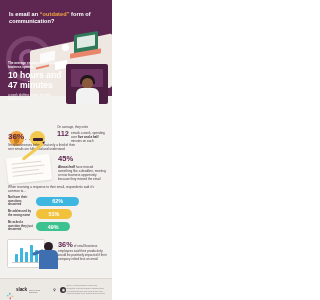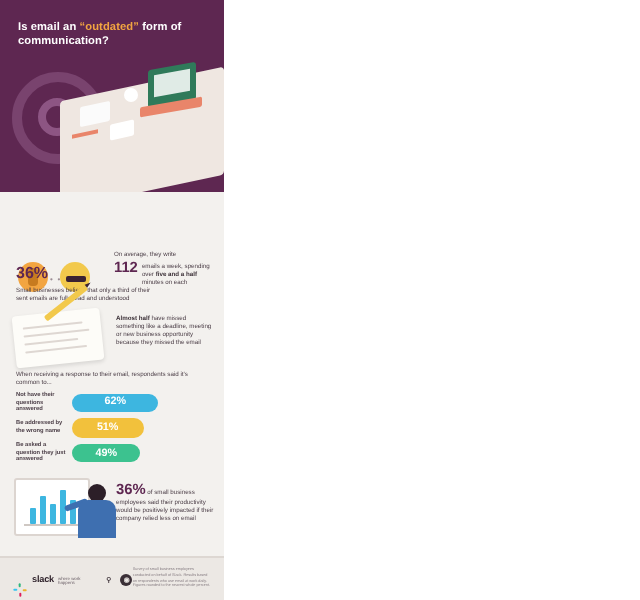--- a/index.html
+++ b/index.html
@@ -364,20 +364,33 @@
     <div class="paper-a"></div>
     <div class="paper-b"></div>
     <div class="cup"></div>
     <div class="pen-h"></div>
     <div class="laptop-screen"></div>
     <div class="laptop-base"></div>
 
     <div class="header-title"><span>Is email an </span><span class="hl">“outdated”</span><span> form of communication?</span></div>
   </div>
 
+  <div class="sec-hours">
+    <div class="person-box">
+      <div class="person-monitor"></div>
+      <div class="person-hair"></div>
+      <div class="person-head"></div>
+      <div class="person-body"></div>
+    </div>
+    <div class="hours-card">
+      <div class="kicker">The average employee of a small business spends</div>
+      <div class="bignum-hours">10 hours and 47 minutes</div>
+      <div class="subnote">a week drafting emails that few recipients read</div>
+    </div>
+  </div>
 
   <div class="sec-112">
     <div class="hand-a"></div>
     <div class="dots">• • •</div>
     <div class="hand-b"></div>
     <div class="block-112">
       <div class="t112-lead">On average, they write</div>
       <div class="t112-row">
         <div class="t112-num">112</div>
         <div class="t112-tail">
@@ -396,20 +409,21 @@
   </div>
 
   <div class="notebook">
     <div class="nb-line" style="top:6px;width:30px;"></div>
     <div class="nb-line" style="top:10px;width:33px;"></div>
     <div class="nb-line" style="top:14px;width:27px;"></div>
     <div class="nb-line" style="top:18px;width:31px;"></div>
   </div>
   <div class="pencil"></div>
   <div class="sec-45">
+    <div class="pct-45">45%</div>
     <div class="pct-45-text"><span class="t112-strong">Almost half</span><span> have missed something like a deadline, meeting or new business opportunity because they missed the email</span></div>
   </div>
 
   <div class="sec-bars">
     <div class="bars-intro">When receiving a response to their email, respondents said it’s common to...</div>
 
     <div class="bar-row">
       <div class="bar-label">Not have their questions answered</div>
       <div class="bar-track">
         <div class="bar-fill" id="bar0" style="width: 62%; background: rgb(61, 182, 224);">62%</div>

